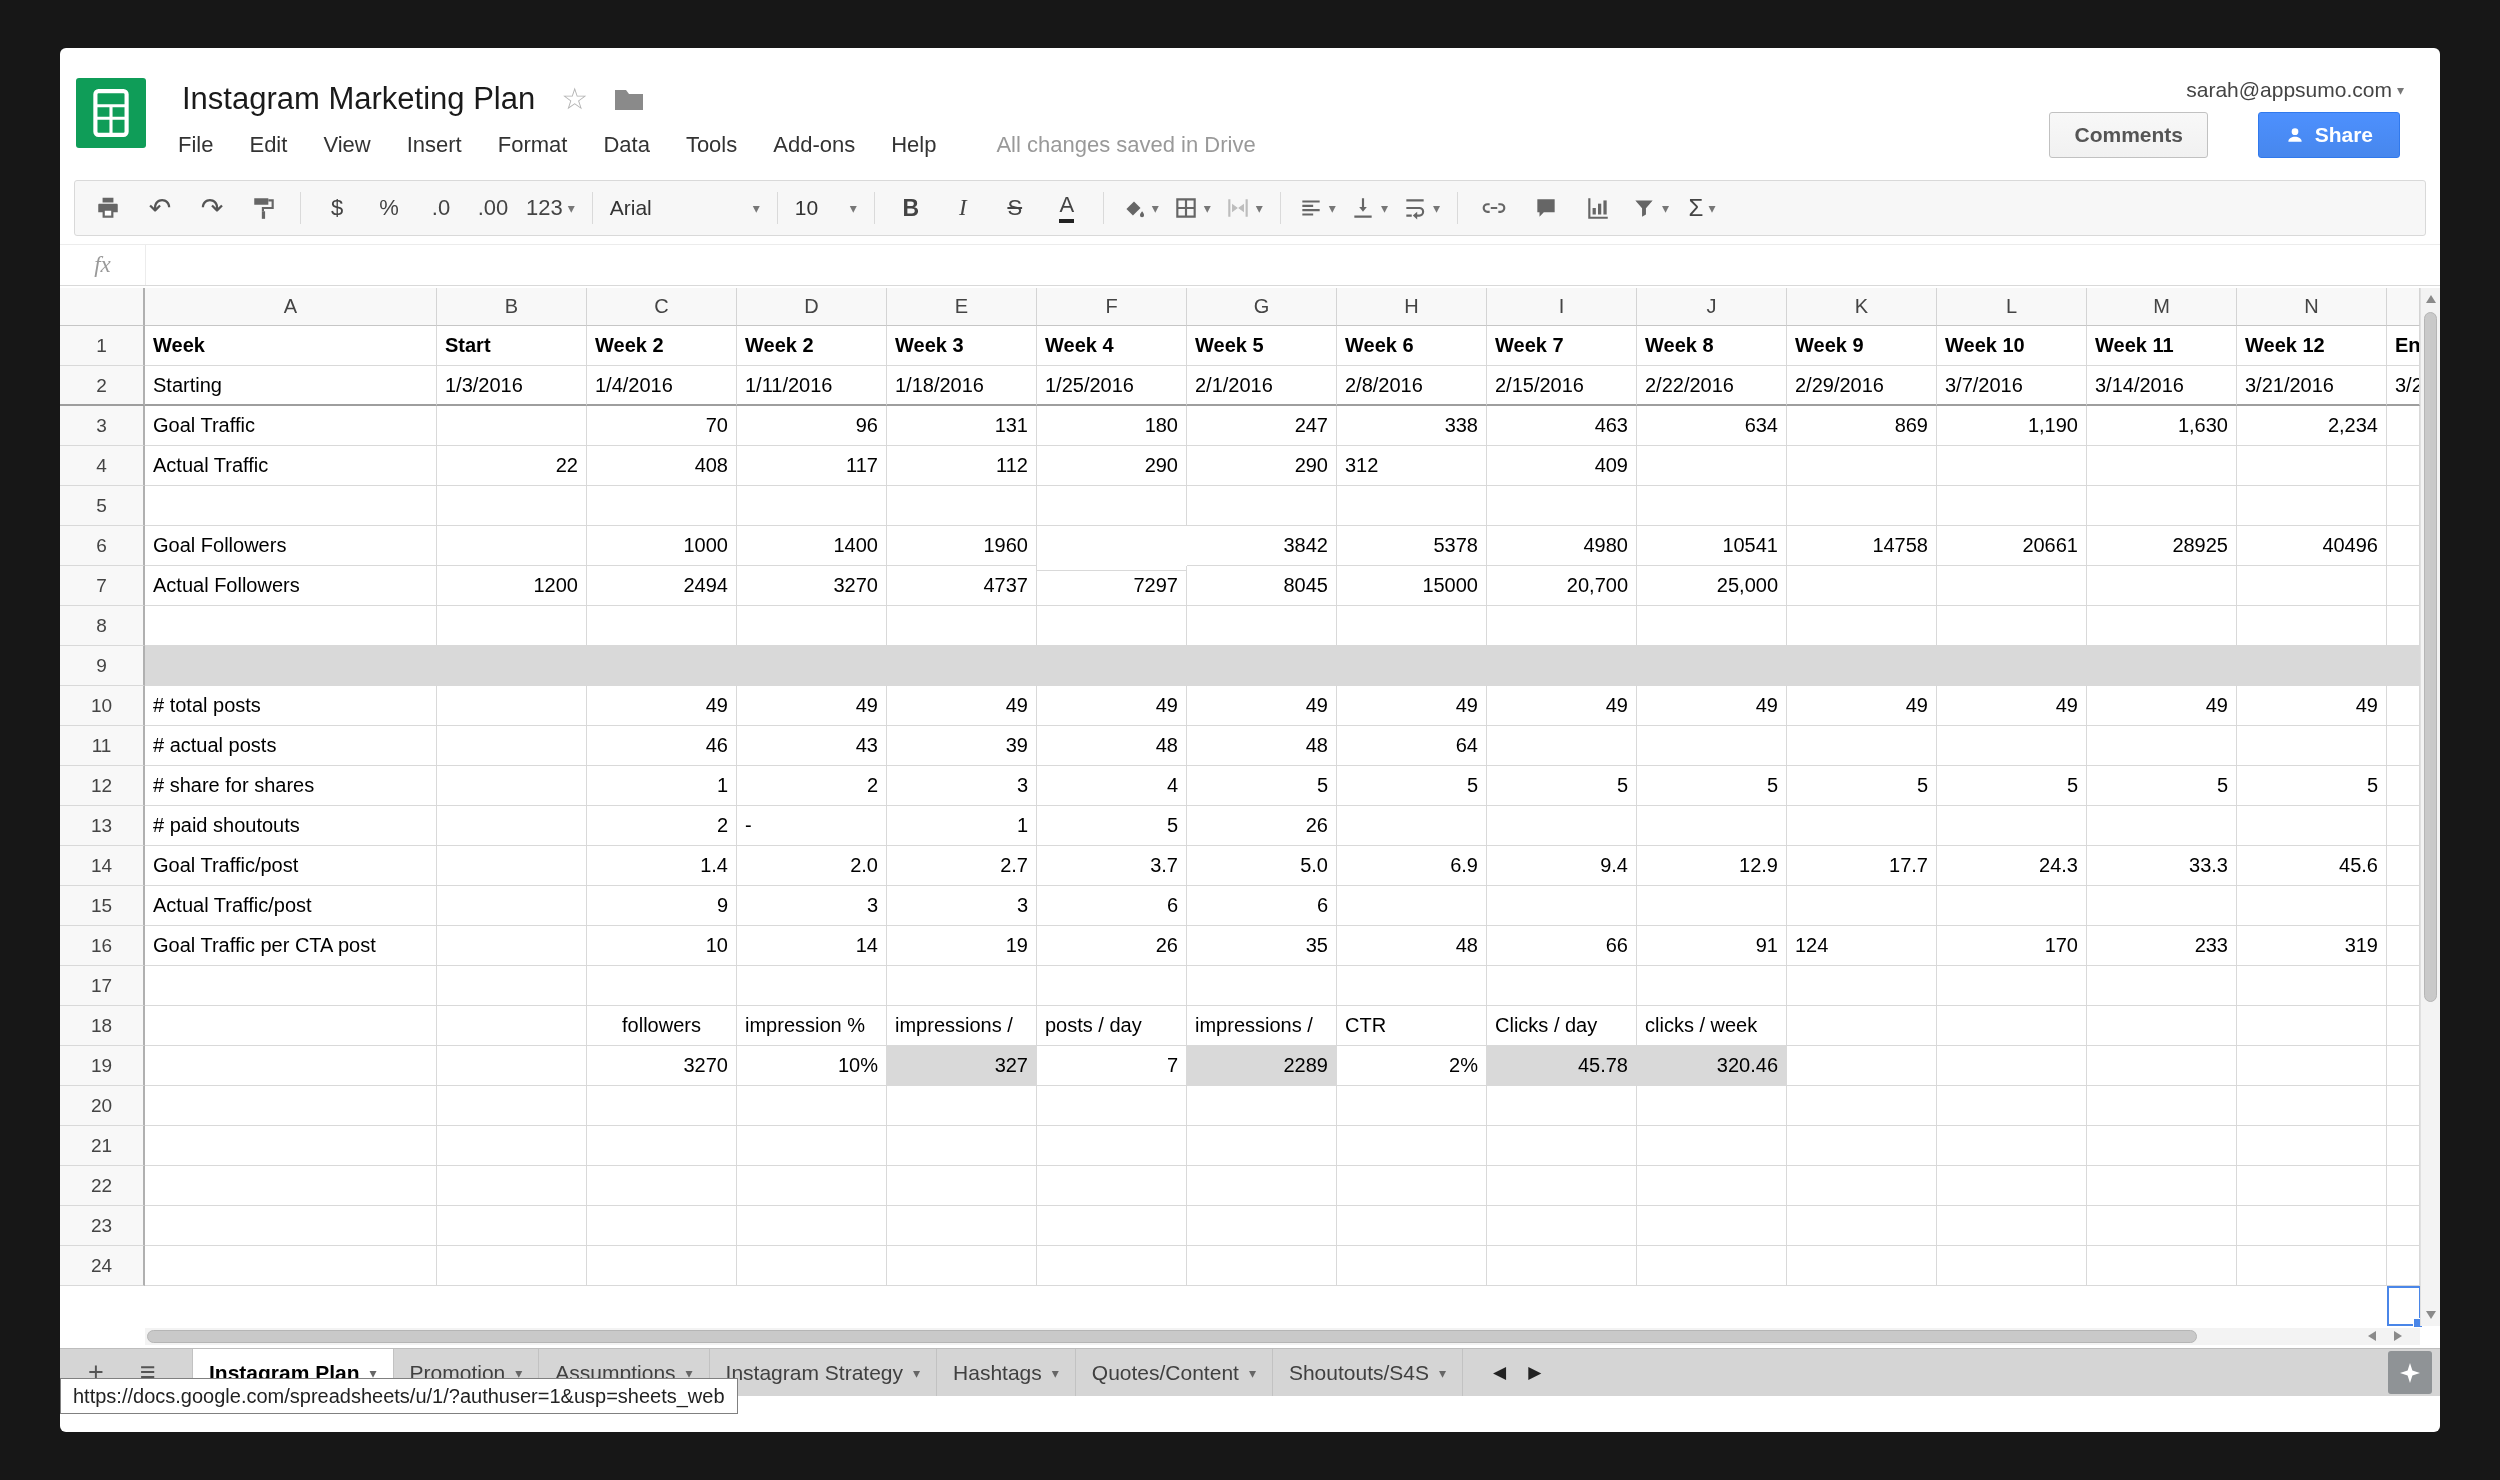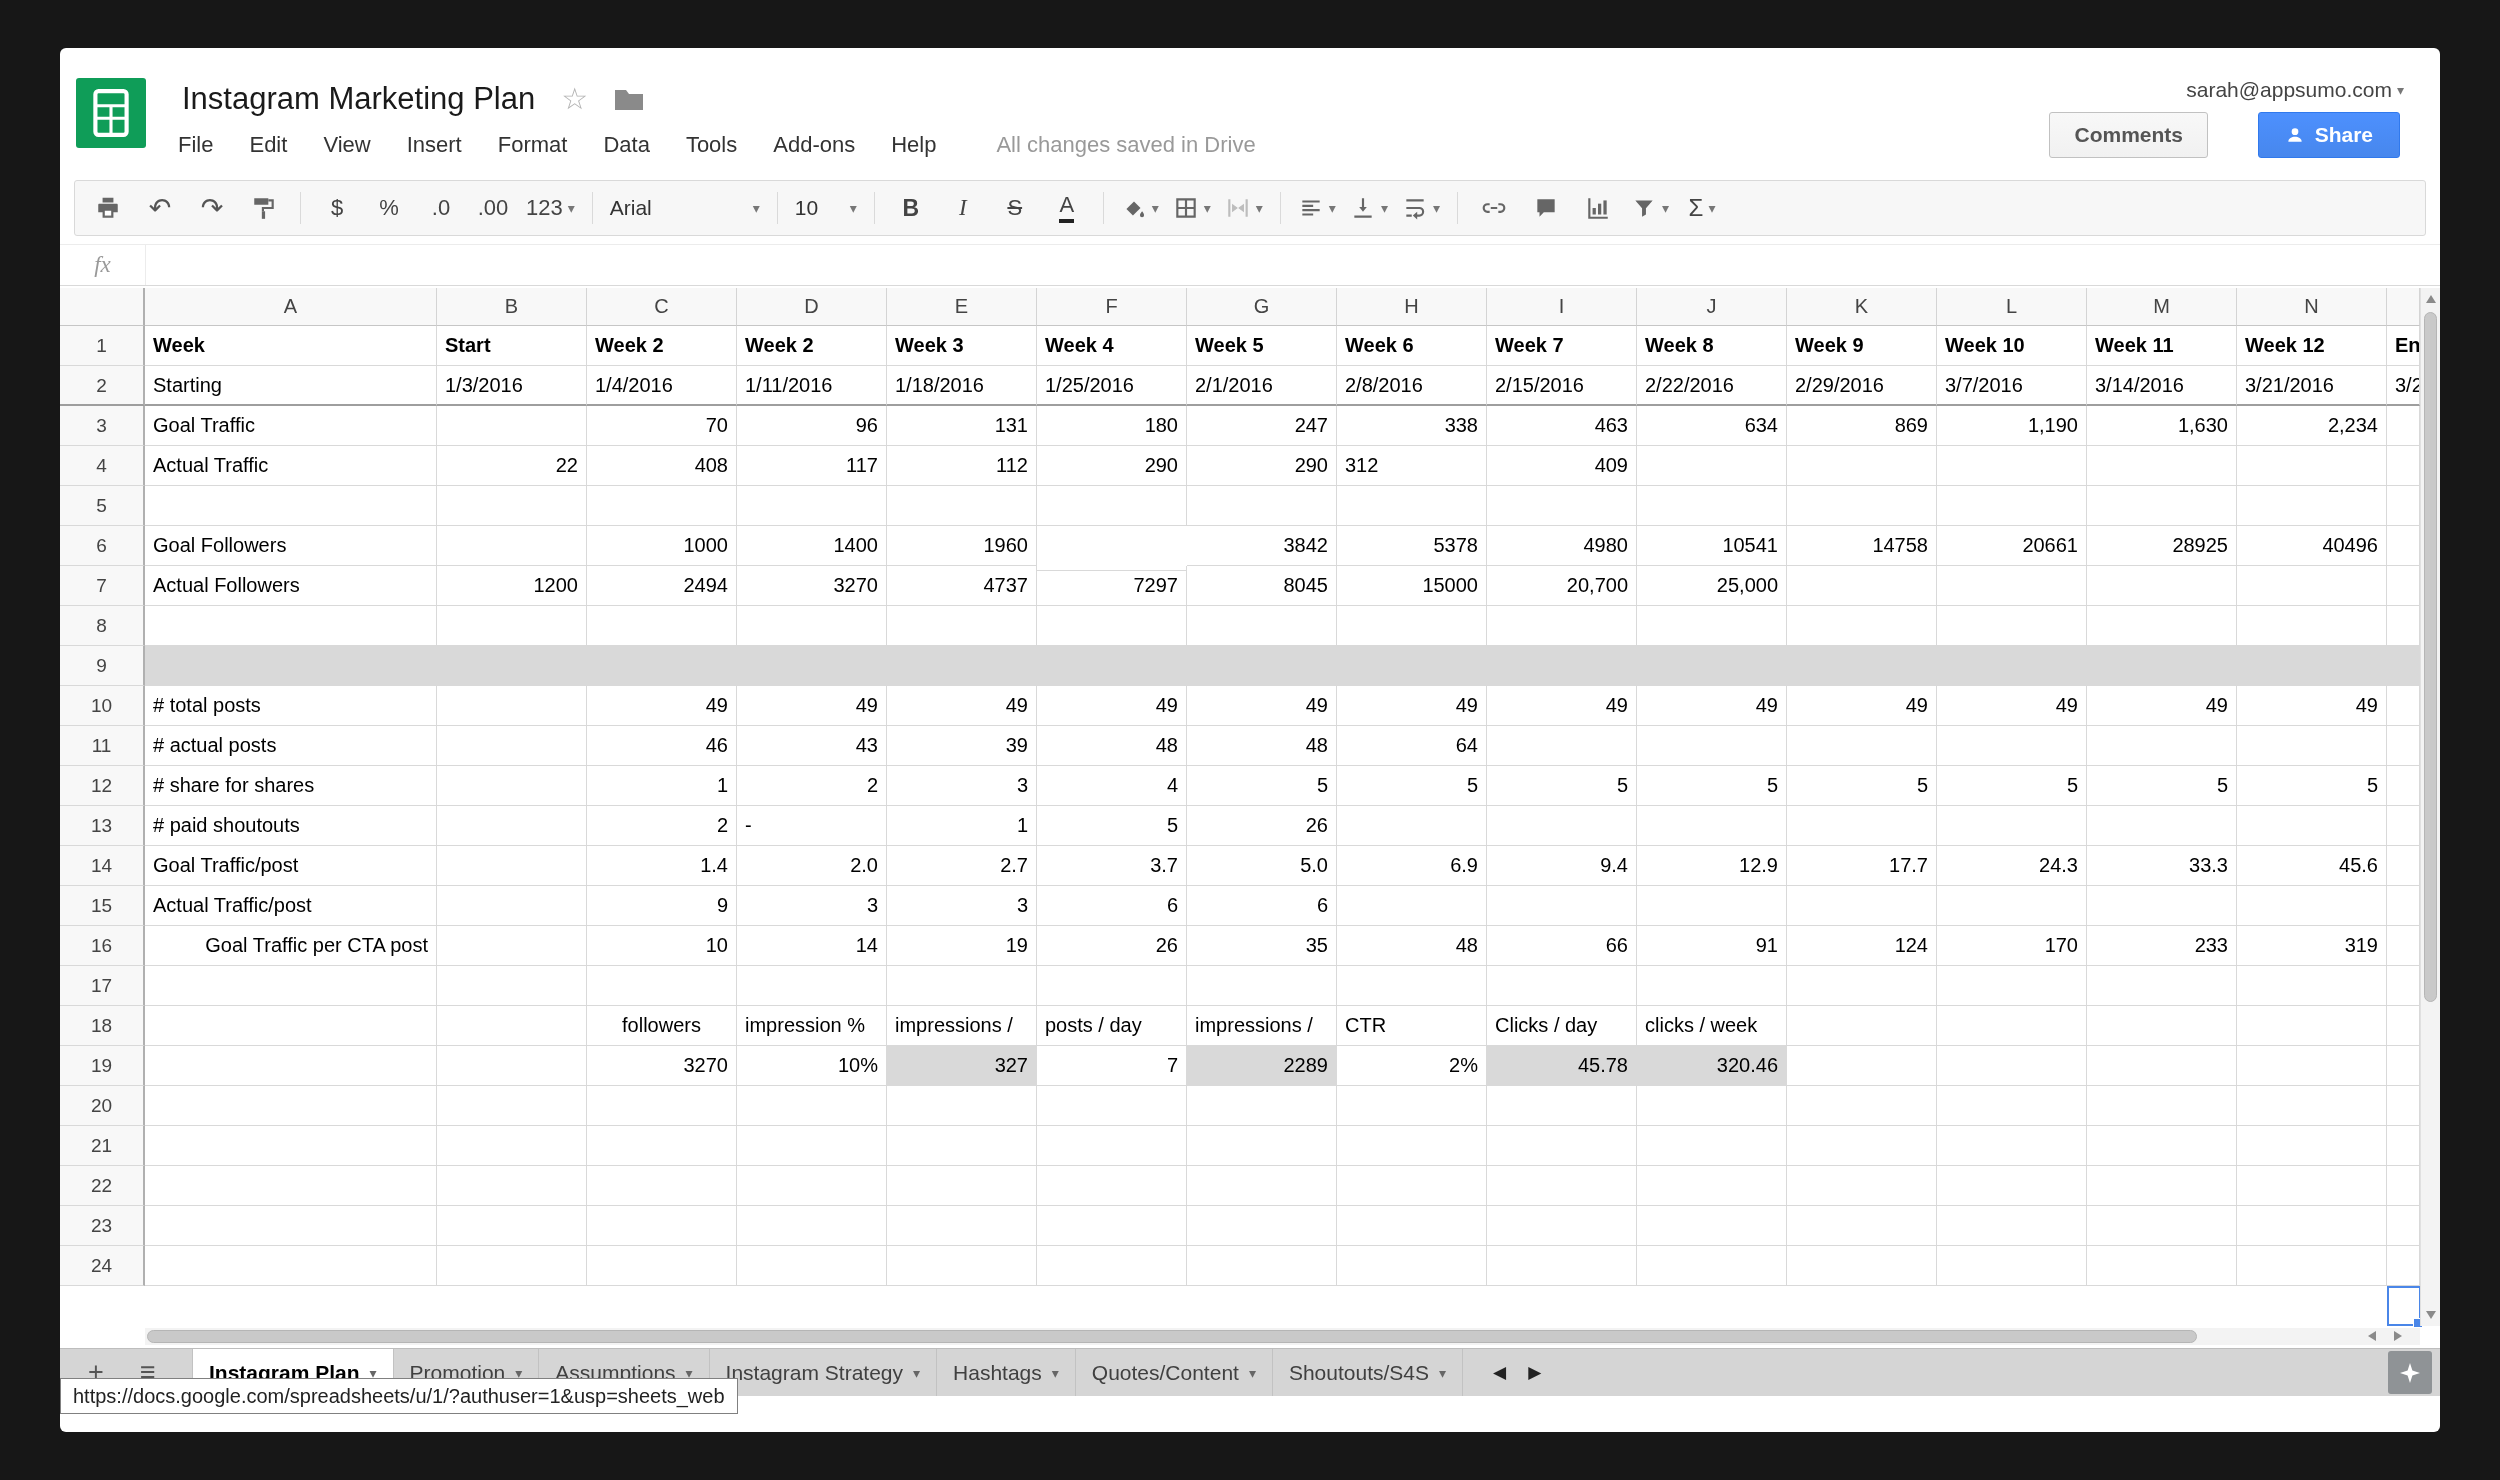--- a/index.html
+++ b/index.html
@@ -565,31 +565,31 @@
           <span class="cell" style="width: 150px; text-align: right;"></span>
           <span class="cell" style="width: 150px; text-align: right;"></span>
           <span class="cell" style="width: 150px; text-align: right;"></span>
           <span class="cell" style="width: 150px; text-align: right;"></span>
           <span class="cell" style="width: 150px; text-align: right;"></span>
           <span class="cell" style="width: 150px; text-align: right;"></span>
           <span class="cell" style="width: 33px; text-align: right;"></span>
         </div>
         <div class="grow">
           <span class="rn">16</span>
-          <span class="cell" style="width: 292px; text-align: right;">Goal Traffic per CTA post</span>
+          <span class="cell" style="width: 292px; text-align: left;">Goal Traffic per CTA post</span>
           <span class="cell" style="width: 150px; text-align: right;"></span>
           <span class="cell" style="width: 150px; text-align: right;">10</span>
           <span class="cell" style="width: 150px; text-align: right;">14</span>
           <span class="cell" style="width: 150px; text-align: right;">19</span>
           <span class="cell" style="width: 150px; text-align: right;">26</span>
           <span class="cell" style="width: 150px; text-align: right;">35</span>
           <span class="cell" style="width: 150px; text-align: right;">48</span>
           <span class="cell" style="width: 150px; text-align: right;">66</span>
           <span class="cell" style="width: 150px; text-align: right;">91</span>
-          <span class="cell" style="width: 150px; text-align: right;">124</span>
+          <span class="cell" style="width: 150px; ">124</span>
           <span class="cell" style="width: 150px; text-align: right;">170</span>
           <span class="cell" style="width: 150px; text-align: right;">233</span>
           <span class="cell" style="width: 150px; text-align: right;">319</span>
           <span class="cell" style="width: 33px; text-align: right;"></span>
         </div>
         <div class="grow">
           <span class="rn">17</span>
           <span class="cell" style="width: 292px; text-align: left;"></span>
           <span class="cell" style="width: 150px; text-align: right;"></span>
           <span class="cell" style="width: 150px; text-align: right;"></span>

